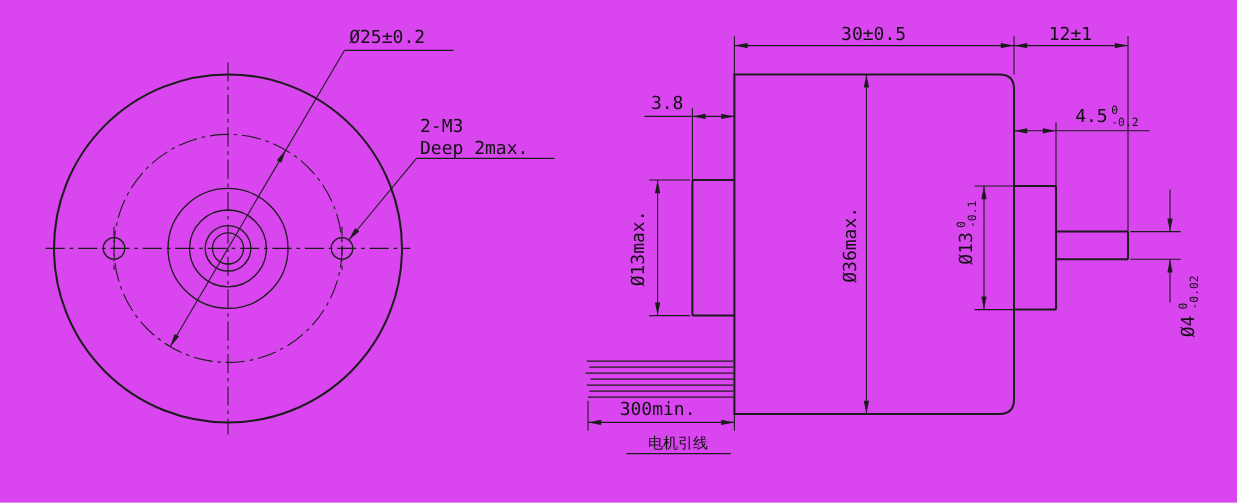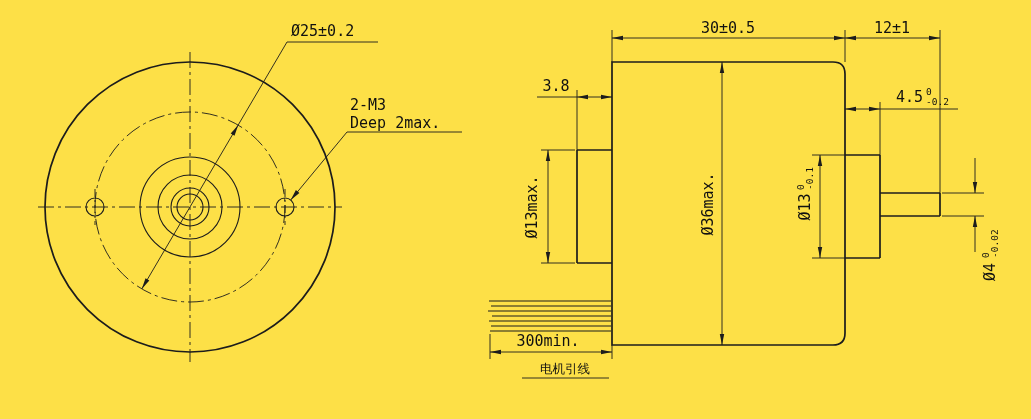--- a/index.html
+++ b/index.html
@@ -1,16 +1,16 @@
 <!DOCTYPE html>
 <html><head>
 <meta charset="utf-8">
 <style>
   html,body{margin:0;padding:0;background:#ffffff;}
-  .canvas{position:relative;width:1031px;height:419px;background:#fde047;overflow:hidden;}
+  .canvas{position:relative;width:1031px;height:419px;background:#d946ef;overflow:hidden;}
   svg{display:block;}
   .ol{stroke:#1c1c1c;stroke-width:1.7;fill:none;stroke-linecap:butt;}
   .md{stroke:#1c1c1c;stroke-width:1.1;fill:none;}
   .thin{stroke:#1c1c1c;stroke-width:0.9;fill:none;}
   .cl{stroke:#1c1c1c;stroke-width:0.9;fill:none;stroke-dasharray:16 4 3 4;}
   .tick{stroke:#1c1c1c;stroke-width:0.9;fill:none;stroke-dasharray:8 3 2 3;}
   .arr{fill:#1c1c1c;stroke:none;}
   text{fill:#111111;font-family:"DejaVu Sans Mono","Liberation Mono",monospace;}
   .dim{font-size:15px;}
   .tol{font-size:9.5px;}

